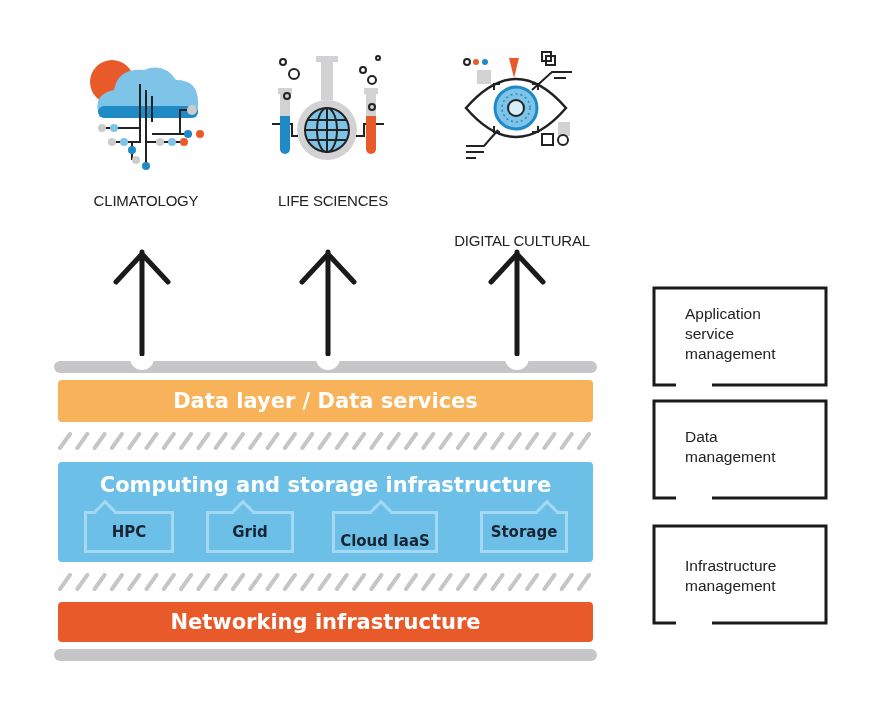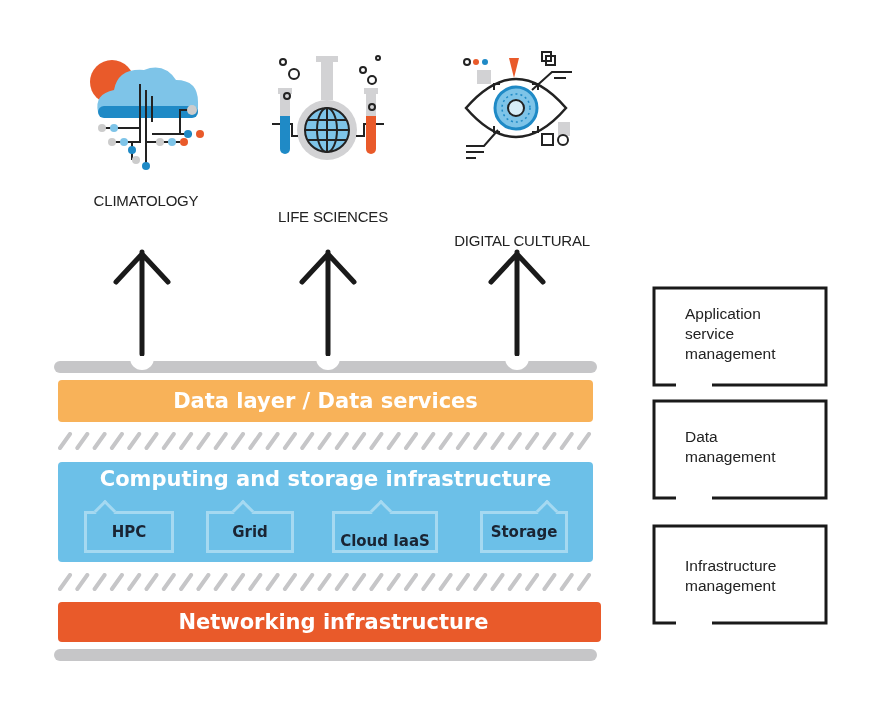--- a/index.html
+++ b/index.html
@@ -104,21 +104,21 @@
       <rect x="84" y="6" width="9" height="9"></rect>
     <path d="M36 80 L22 96 L4 96"></path>
       <path d="M4 102 L22 102"></path>
       <path d="M4 108 L14 108"></path>
     <rect x="80" y="84" width="11" height="11"></rect>
       <circle cx="101" cy="90" r="5"></circle>
   </g>
 </svg>
 
 <div class="domain-label" style="left:66px;top:191px;width:160px;">CLIMATOLOGY</div>
-<div class="domain-label" style="left:253px;top:191px;width:160px;margin-top:16px;">LIFE SCIENCES</div>
+<div class="domain-label" style="left:253px;top:191px;width:160px;">LIFE SCIENCES</div>
 <div class="domain-label" style="left:432px;top:191px;width:180px;margin-top:40px;">
   <div>DIGITAL CULTURAL</div>
 </div>
 
 <svg class="arrow" style="left:110px;top:248px;" width="64" height="110" viewBox="0 0 64 110">
   <path d="M32 4 L32 106 M6 34 L32 6 L58 34" stroke="#1a1a1a" stroke-width="5" fill="none" stroke-linecap="round" stroke-linejoin="round"></path>
 </svg>
 <svg class="arrow" style="left:296px;top:248px;" width="64" height="110" viewBox="0 0 64 110">
   <path d="M32 4 L32 106 M6 34 L32 6 L58 34" stroke="#1a1a1a" stroke-width="5" fill="none" stroke-linecap="round" stroke-linejoin="round"></path>
 </svg>
@@ -163,21 +163,21 @@
     <line x1="417.20000000000016" y1="16" x2="427.20000000000016" y2="2" stroke="#c6c6c8" stroke-width="4" stroke-linecap="round"></line>
     <line x1="434.50000000000017" y1="16" x2="444.50000000000017" y2="2" stroke="#c6c6c8" stroke-width="4" stroke-linecap="round"></line>
     <line x1="451.8000000000002" y1="16" x2="461.8000000000002" y2="2" stroke="#c6c6c8" stroke-width="4" stroke-linecap="round"></line>
     <line x1="469.1000000000002" y1="16" x2="479.1000000000002" y2="2" stroke="#c6c6c8" stroke-width="4" stroke-linecap="round"></line>
     <line x1="486.4000000000002" y1="16" x2="496.4000000000002" y2="2" stroke="#c6c6c8" stroke-width="4" stroke-linecap="round"></line>
     <line x1="503.7000000000002" y1="16" x2="513.7000000000003" y2="2" stroke="#c6c6c8" stroke-width="4" stroke-linecap="round"></line>
     <line x1="521.0000000000002" y1="16" x2="531.0000000000002" y2="2" stroke="#c6c6c8" stroke-width="4" stroke-linecap="round"></line>
   </svg>
 
 <div class="layer" style="top:462px;height:100px;background:#6cc0e8;">
-  <div style="font-size:21px;line-height:22px;margin-top:6px;">Computing and storage infrastructure</div>
+  <div style="font-size:21px;line-height:22px;margin-top:12px;">Computing and storage infrastructure</div>
 </div>
 <div class="sub" style="left:84px;width:90px;">
     <span class="notch" style="left:10px;"></span>
     <span>HPC</span>
   </div>
 <div class="sub" style="left:206px;width:88px;">
     <span class="notch" style="left:26px;"></span>
     <span>Grid</span>
   </div>
 <div class="sub" style="left:332px;width:106px;align-items:flex-end;">
@@ -216,21 +216,21 @@
     <line x1="399.90000000000015" y1="16" x2="409.90000000000015" y2="2" stroke="#c6c6c8" stroke-width="4" stroke-linecap="round"></line>
     <line x1="417.20000000000016" y1="16" x2="427.20000000000016" y2="2" stroke="#c6c6c8" stroke-width="4" stroke-linecap="round"></line>
     <line x1="434.50000000000017" y1="16" x2="444.50000000000017" y2="2" stroke="#c6c6c8" stroke-width="4" stroke-linecap="round"></line>
     <line x1="451.8000000000002" y1="16" x2="461.8000000000002" y2="2" stroke="#c6c6c8" stroke-width="4" stroke-linecap="round"></line>
     <line x1="469.1000000000002" y1="16" x2="479.1000000000002" y2="2" stroke="#c6c6c8" stroke-width="4" stroke-linecap="round"></line>
     <line x1="486.4000000000002" y1="16" x2="496.4000000000002" y2="2" stroke="#c6c6c8" stroke-width="4" stroke-linecap="round"></line>
     <line x1="503.7000000000002" y1="16" x2="513.7000000000003" y2="2" stroke="#c6c6c8" stroke-width="4" stroke-linecap="round"></line>
     <line x1="521.0000000000002" y1="16" x2="531.0000000000002" y2="2" stroke="#c6c6c8" stroke-width="4" stroke-linecap="round"></line>
   </svg>
 
-<div class="layer" style="top:602px;height:40px;background:#e95a2a;padding-left:8px;">
+<div class="layer" style="top:602px;height:40px;background:#e95a2a;">
   <div style="font-size:21px;line-height:40px;">Networking infrastructure</div>
 </div>
 
 <div class="rail" style="top:649px;"></div>
 
 <div class="mgmt" style="top:286px;height:102px;">
   <svg width="176" height="102">
       <path d="M24 99 L2 99 L2 2 L174 2 L174 99 L60 99" stroke="#1a1a1a" stroke-width="3" fill="none"></path>
     </svg>
   <div class="txt" style="top:18px;">

